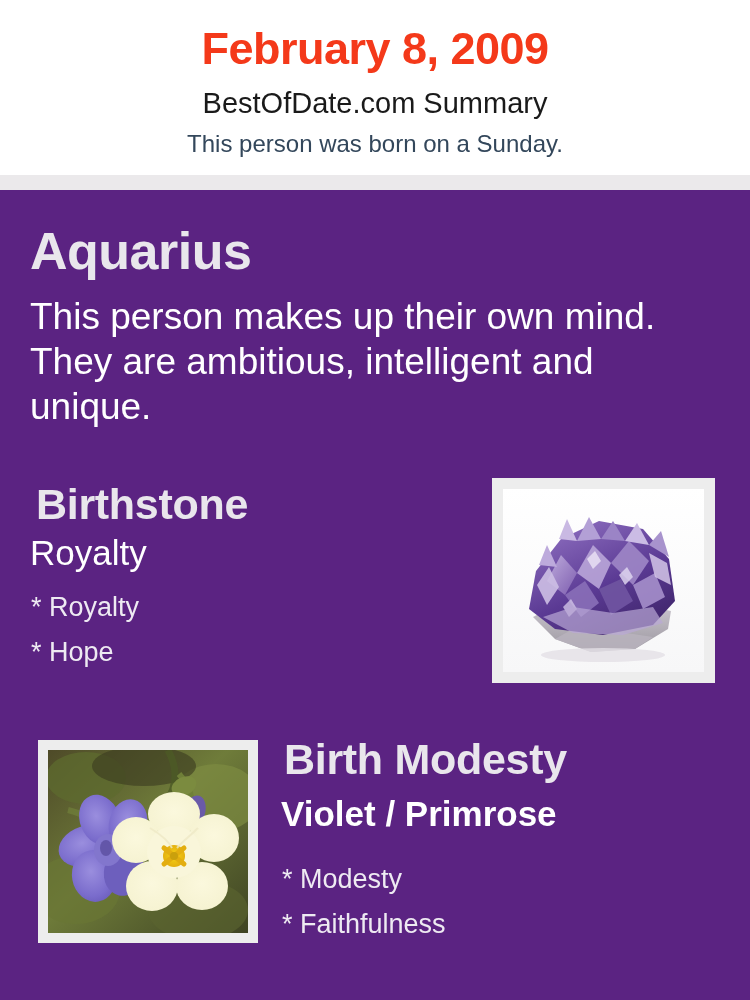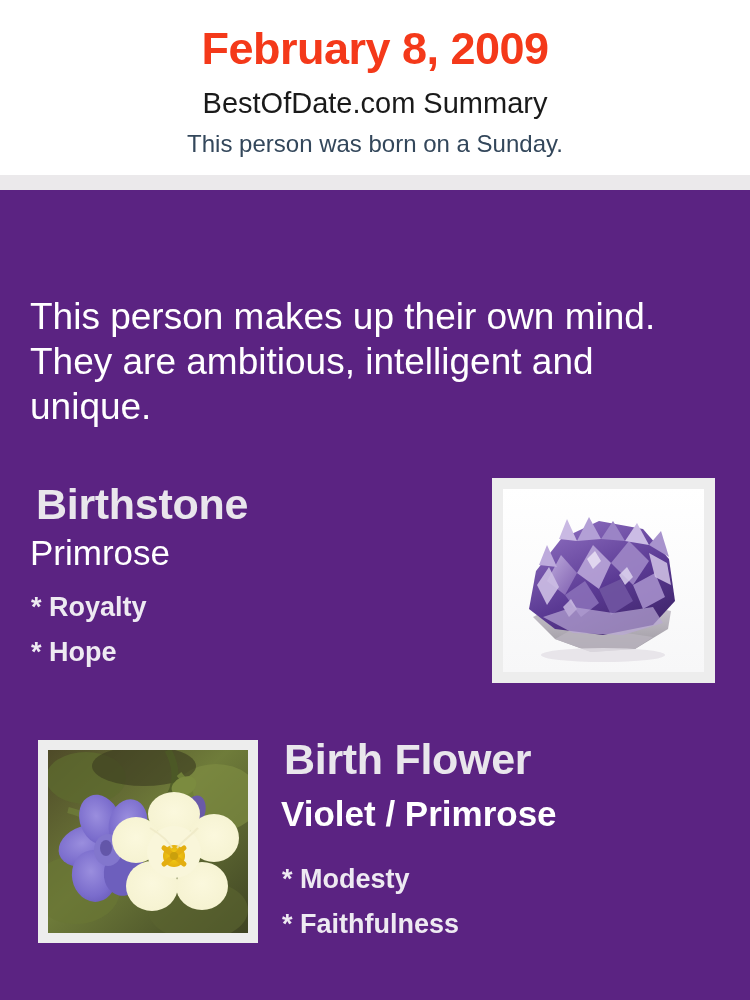--- a/index.html
+++ b/index.html
@@ -126,21 +126,21 @@
   }
 
   .stone-traits {
     position: absolute;
     left: 31px; top: 585px;
     width: 420px;
   }
 
   .trait {
     font-size: 27px;
-    font-weight: bold;
+    font-weight: normal;
     color: #eeeaf2;
     line-height: 1.66;
     white-space: nowrap;
   }
 
   .stone-figure {
     position: absolute;
     left: 492px; top: 478px;
     width: 223px;
     height: 205px;
@@ -211,24 +211,25 @@
 
   <div class="header">
     <div class="header-date">February 8, 2009</div>
     <div class="header-site">BestOfDate.com Summary</div>
     <div class="header-note">This person was born on a Sunday.</div>
   </div>
   <div class="header-rule"></div>
 
   <div class="body-panel"></div>
 
+  <div class="zodiac-title">Aquarius</div>
   <div class="zodiac-desc">This person makes up their own mind. They are ambitious, intelligent and unique.</div>
 
   <div class="stone-title">Birthstone</div>
-  <div class="stone-name">Primrose</div>
+  <div class="stone-name">Royalty</div>
   <div class="stone-traits">
     <div class="trait">* Royalty</div>
     <div class="trait">* Hope</div>
   </div>
 
   <div class="stone-figure">
     <div class="stone-photo">
       <svg class="photo-svg" viewBox="0 0 201 183" preserveAspectRatio="xMidYMid slice">
         <defs>
           <linearGradient id="amBg" x1="0" y1="0" x2="0" y2="1">
@@ -347,20 +348,20 @@
           <circle cx="0" cy="0" r="11" fill="url(#eyeG)"></circle>
           <path d="M-10 -8 L10 8 M10 -8 L-10 8" stroke="#e3ae10" stroke-width="5" stroke-linecap="round"></path>
           <circle cx="0" cy="0" r="4" fill="#caa00c"></circle>
           <path d="M-24 -28 C-14 -22 -6 -16 -2 -8" stroke="#eee9c6" stroke-width="2" fill="none" opacity="0.8"></path>
           <path d="M24 -28 C16 -20 8 -14 3 -8" stroke="#eee9c6" stroke-width="2" fill="none" opacity="0.8"></path>
         </g>
       </svg>
     </div>
   </div>
 
-  <div class="flower-title">Birth Flower</div>
+  <div class="flower-title">Birth Modesty</div>
   <div class="flower-name">Violet / Primrose</div>
   <div class="flower-traits">
     <div class="trait">* Modesty</div>
     <div class="trait">* Faithfulness</div>
   </div>
 
 </div>
 
 </body></html>

